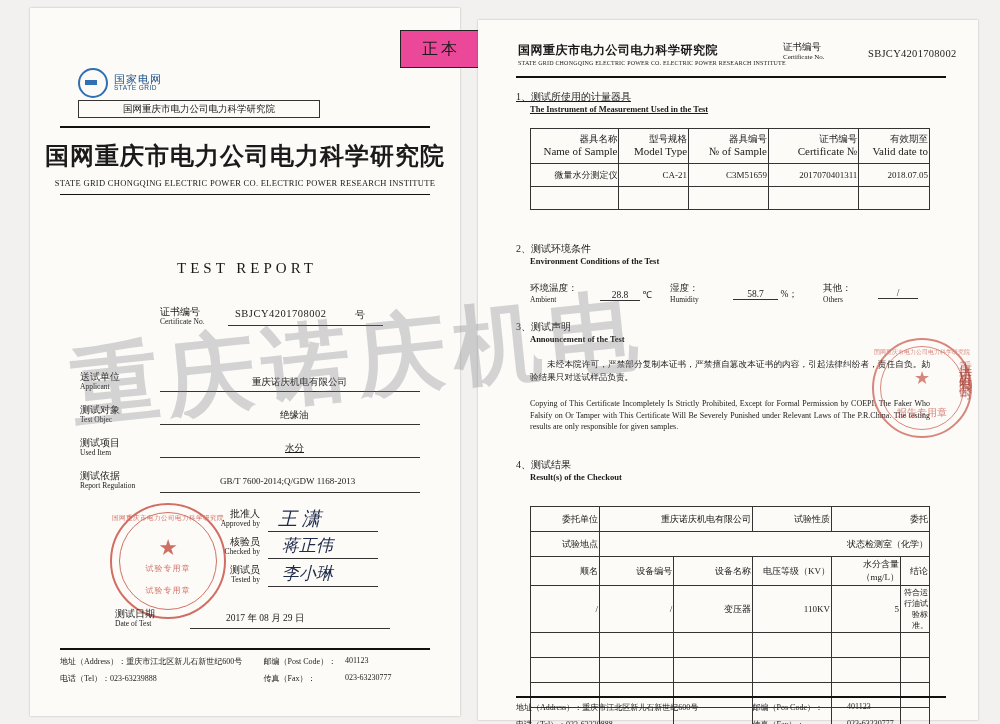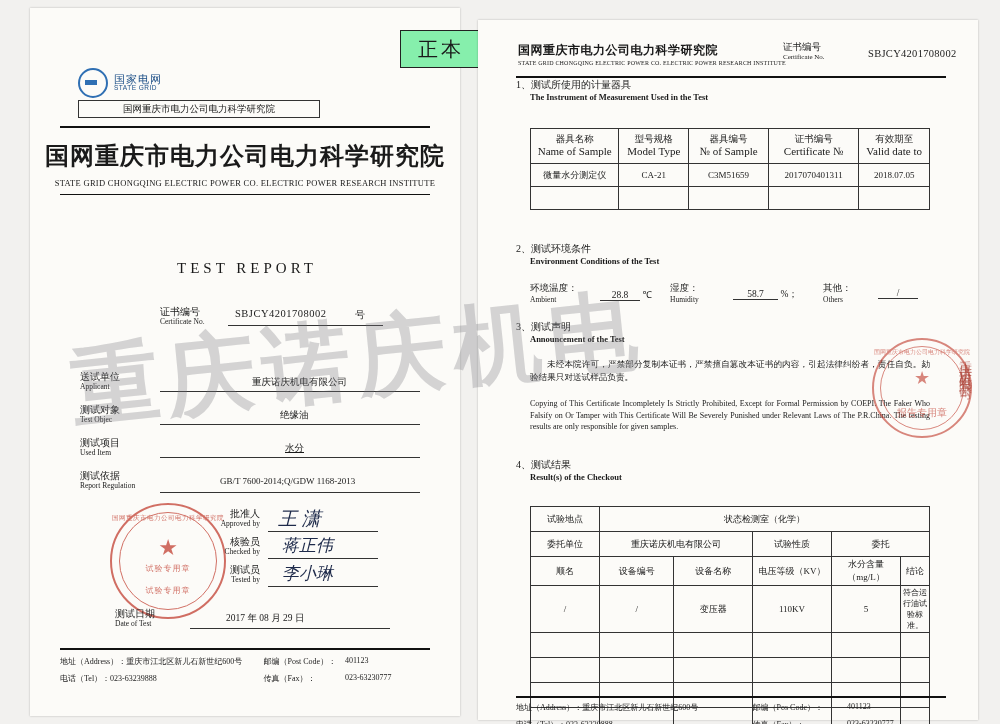--- a/index.html
+++ b/index.html
@@ -12,22 +12,22 @@
     overflow:hidden;
   }
   .page{position:absolute;background:#fcfbf8;box-shadow:0 0 2px rgba(0,0,0,.25);}
   
   #left-page{left:30px;top:8px;width:430px;height:708px;}
   #right-page{left:478px;top:20px;width:500px;height:700px;}
 
   .stamp-zhengben{
     position:absolute;left:370px;top:22px;width:80px;height:36px;
     border:1.5px solid #222;display:flex;align-items:center;justify-content:center;
-    font-size:20px;letter-spacing:3px;font-family:"Liberation Serif",serif;
-    background:#86efac;
+    font-size:16px;letter-spacing:3px;font-family:"Liberation Serif",serif;
+    background:#ec4899;
   }
 
   .sg-logo{position:absolute;left:48px;top:60px;display:flex;align-items:center;gap:6px;}
   .sg-mark{width:26px;height:26px;border:2px solid #2f6fb3;border-radius:50%;
     position:relative;}
   .sg-mark:before{content:"";position:absolute;left:5px;top:10px;width:12px;height:5px;
     background:#2f6fb3;}
   .sg-text{line-height:1.05;}
   .sg-cn{font-size:11px;letter-spacing:1px;color:#1b4e86;font-family:"Liberation Sans",sans-serif;}
   .sg-en{font-size:6.5px;letter-spacing:.5px;color:#1b4e86;font-family:"Liberation Sans",sans-serif;}
@@ -86,21 +86,21 @@
   .rp-head-cn{position:absolute;left:40px;top:22px;font-size:12px;font-weight:bold;letter-spacing:.5px;}
   .rp-head-en{position:absolute;left:40px;top:40px;font-size:6px;letter-spacing:.2px;}
   .rp-cert{position:absolute;left:305px;top:22px;font-size:9.5px;line-height:1.2;}
   .rp-cert .en{font-size:7px;}
   .rp-cert-no{position:absolute;left:390px;top:28px;font-size:10.5px;letter-spacing:.3px;}
 
   .sec{position:absolute;font-size:10px;}
   .sec .en{font-size:8.5px;font-weight:bold;}
 
   table.tb{position:absolute;border-collapse:collapse;font-size:9px;}
-  table.tb td{border:1px solid #333;text-align:center;vertical-align:middle;}
+  table.tb td{border:1px solid #333;text-align:right;vertical-align:middle;}
   .th-cn{font-size:9.5px;line-height:1.2;}
   .th-en{font-size:11px;line-height:1.2;}
 
   .env{position:absolute;font-size:9.5px;}
   .env .en{font-size:7.5px;}
   .ul{border-bottom:1px solid #333;display:inline-block;text-align:center;}
 
   .decl{position:absolute;font-size:8.6px;line-height:1.5;text-align:justify;font-family:Liberation Serif, serif;}
   .decl-en{position:absolute;font-size:8px;line-height:1.45;text-align:justify;}
 
@@ -240,21 +240,21 @@
   <div class="rp-head-en">STATE GRID CHONGQING ELECTRIC POWER CO. ELECTRIC POWER RESEARCH INSTITUTE</div>
 
   <div class="rp-cert">
     <div>证书编号</div>
     <div class="en">Certificate No.</div>
   </div>
   <div class="rp-cert-no">SBJCY4201708002</div>
 
   <div class="hr-thick" style="left:38px;top:56px;width:430px;"></div>
 
-  <div class="sec" style="left:38px;top:58px;">
+  <div class="sec" style="left:38px;top:70px;text-decoration:underline;">
     <span>1、</span><span>测试所使用的计量器具</span>
     <div class="en" style="padding-left:14px;">The Instrument of Measurement Used in the Test</div>
   </div>
 
   <table class="tb" id="instrument-table" style="left:52px;top:108px;width:400px;">
     <tbody>
       <tr>
         <td style="width:90px;height:32px;">
           <div class="th-cn">器具名称</div>
           <div class="th-en">Name of Sample</div>
@@ -340,28 +340,28 @@
   </div>
 
   <div class="sec" style="left:38px;top:438px;">
     <span>4、</span><span>测试结果</span>
     <div class="en" style="padding-left:14px;">Result(s) of the Checkout</div>
   </div>
 
   <table class="tb" id="result-table" style="left:52px;top:486px;width:400px;">
     <tbody>
       <tr>
-        <td style="height:22px;">试验地点</td>
-        <td colspan="5">状态检测室（化学）</td>
-      </tr>
-      <tr>
         <td style="width:66px;height:22px;">委托单位</td>
         <td colspan="2" style="width:150px;">重庆诺庆机电有限公司</td>
         <td style="width:76px;">试验性质</td>
         <td colspan="2">委托</td>
+      </tr>
+      <tr>
+        <td style="height:22px;">试验地点</td>
+        <td colspan="5">状态检测室（化学）</td>
       </tr>
       <tr>
         <td style="height:26px;width:40px;">顺名</td>
         <td style="width:66px;">设备编号</td>
         <td style="width:70px;">设备名称</td>
         <td style="width:76px;border-radius:7px;">电压等级（KV）</td>
         <td style="width:66px;">水分含量（mg/L）</td>
         <td>结论</td>
       </tr>
       <tr>

